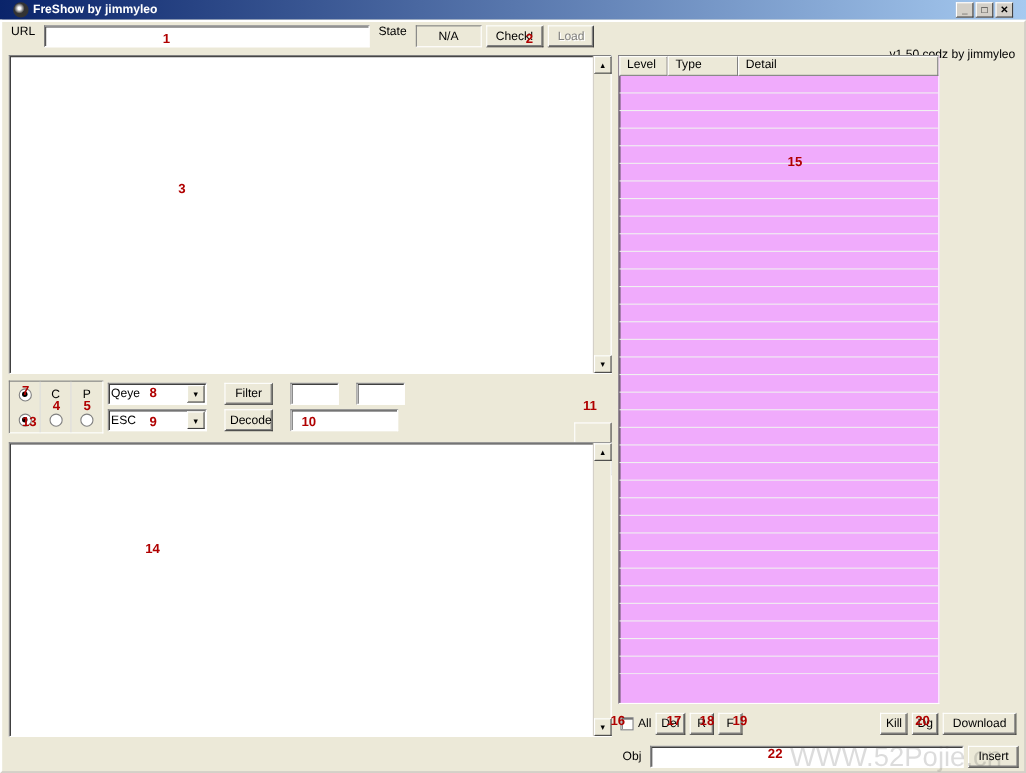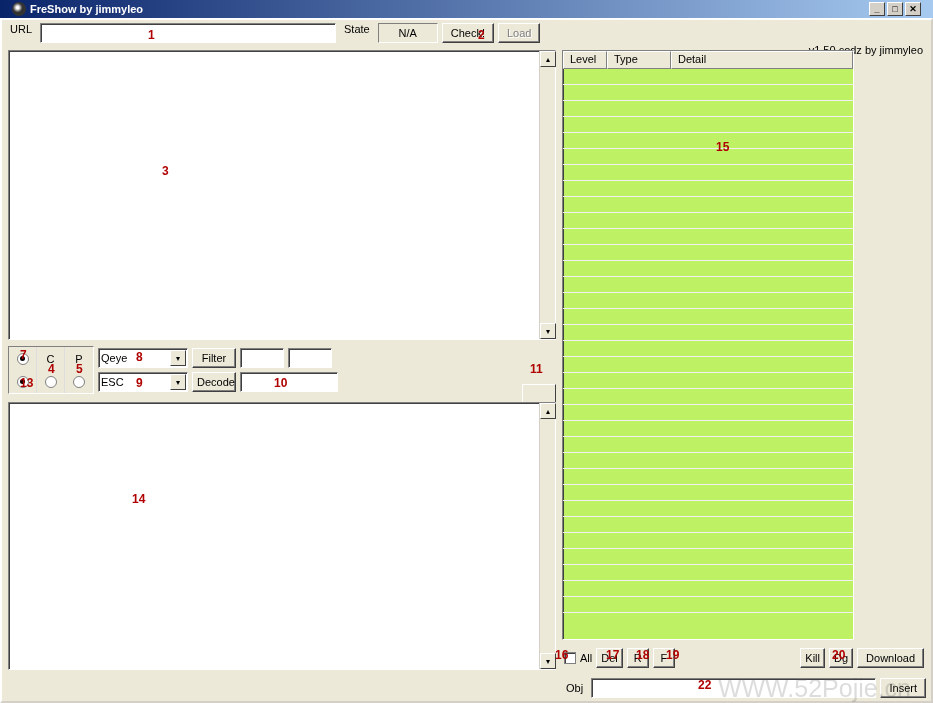--- a/index.html
+++ b/index.html
@@ -36,30 +36,30 @@
 .lower-text { top: 382px; left: 6px; width: 548px; height: 268px; }
 
 
 .mid-toolbar { position: absolute; top: 326px; left: 6px; width: 548px; height: 52px; display: flex; gap: 2px; }
 .radio-group { width: 86px; height: 48px; border: 1px solid #808080; border-right-color: #fff; border-bottom-color: #fff; display: flex; }
 .radio-col { width: 28px; display: flex; flex-direction: column; align-items: center; justify-content: space-around; border-right: 1px solid #ddd; }
 .radio-col:last-child { border-right: none; }
 .radio { width: 12px; height: 12px; border-radius: 50%; background: #fff; border: 1px solid #808080; display:flex; align-items:center; justify-content:center; }
 .radio.sel::after { content:''; width:5px; height:5px; border-radius:50%; background:#000; }
 .mid-right { flex: 1; display: flex; flex-direction: column; gap: 4px; padding: 2px; }
-.mid-row { display: flex; gap: 4px; align-items: flex-end; }
+.mid-row { display: flex; gap: 16px; align-items: flex-end; }
 .select { background: #fff; border: 1px solid #808080; border-right-color: #fff; border-bottom-color: #fff; height: 20px; width: 90px; display: flex; align-items: center; padding: 0 2px; position: relative; box-shadow: inset 1px 1px 0 #404040; }
 .select .dd { position: absolute; right: 1px; top: 1px; width: 16px; height: 16px; background: #ece9d8; border: 1px solid #fff; border-right-color:#404040; border-bottom-color:#404040; display:flex; align-items:center; justify-content:center; font-size:8px; }
 .field-mid { background:#fff; border: 1px solid #808080; border-right-color:#fff; border-bottom-color:#fff; box-shadow: inset 1px 1px 0 #404040; height: 20px; width: 44px; }
 .field-wide { width: 98px; }
 
 .up-box { position: absolute; top: 326px; left: 520px; width: 34px; height: 48px; background:#ece9d8; border:1px solid #fff; border-right-color:#404040; border-bottom-color:#404040; display:flex; align-items:center; justify-content:center; cursor:pointer;margin-top:38px; }
 
 
-.list-panel { position: absolute; top: 30px; left: 560px; width: 292px; height: 590px; background:#bef264; border:1px solid #808080; border-right-color:#fff; border-bottom-color:#fff; box-shadow: inset 1px 1px 0 #404040; }
+.list-panel { position: absolute; top: 30px; left: 560px; width: 292px; height: 590px; background:#f0abfc; border:1px solid #808080; border-right-color:#fff; border-bottom-color:#fff; box-shadow: inset 1px 1px 0 #404040; }
 .list-header { display: flex; height: 18px; }
 .list-header .col { background:#ece9d8; border:1px solid #fff; border-right-color:#808080; border-bottom-color:#808080; padding: 1px 6px; }
 .col-level { width: 44px; } .col-type { width: 64px; } .col-detail { flex:1; }
 .list-body { overflow: hidden; }
 .list-row { height: 16px; border-bottom: 1px solid #f0f0f0; }
 
 
 .btn-row { position: absolute; top: 626px; left: 560px; width: 364px; height: 24px; display:flex; gap:4px; align-items:center; padding: 0 2px; }
 .check { width:12px; height:12px; background:#fff; border:1px solid #808080; box-shadow: inset 1px 1px 0 #404040; }
 

